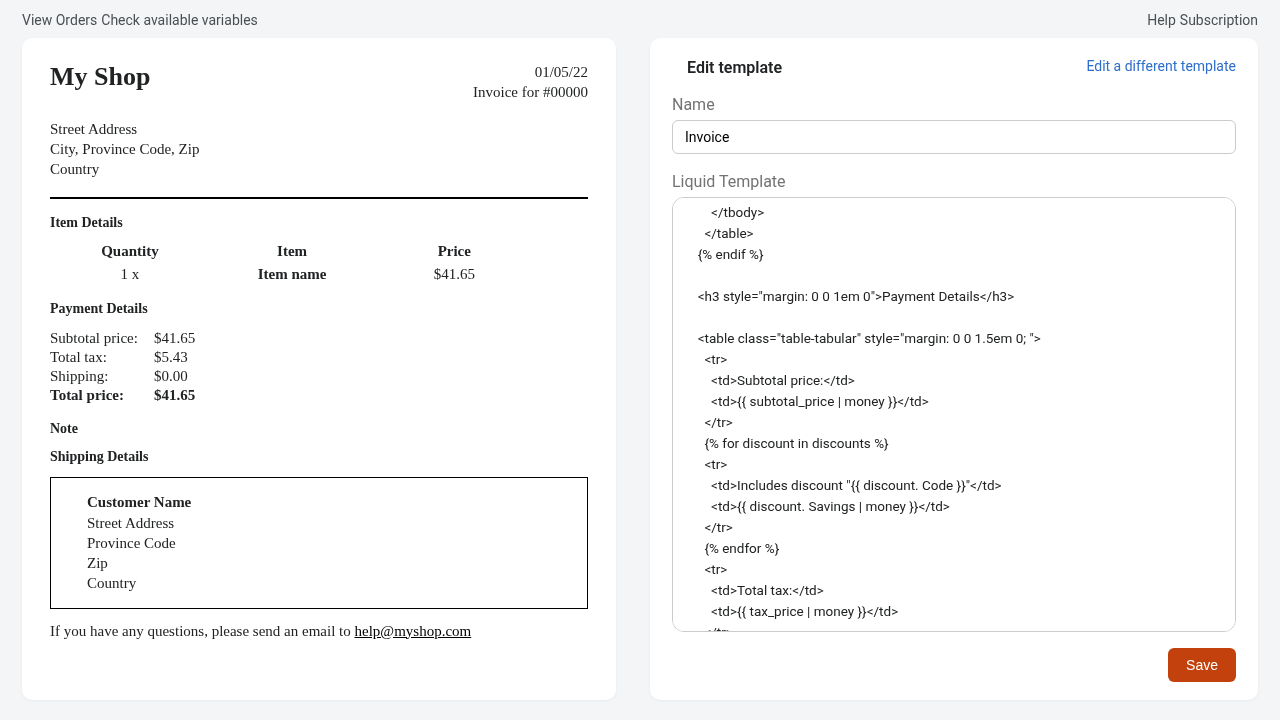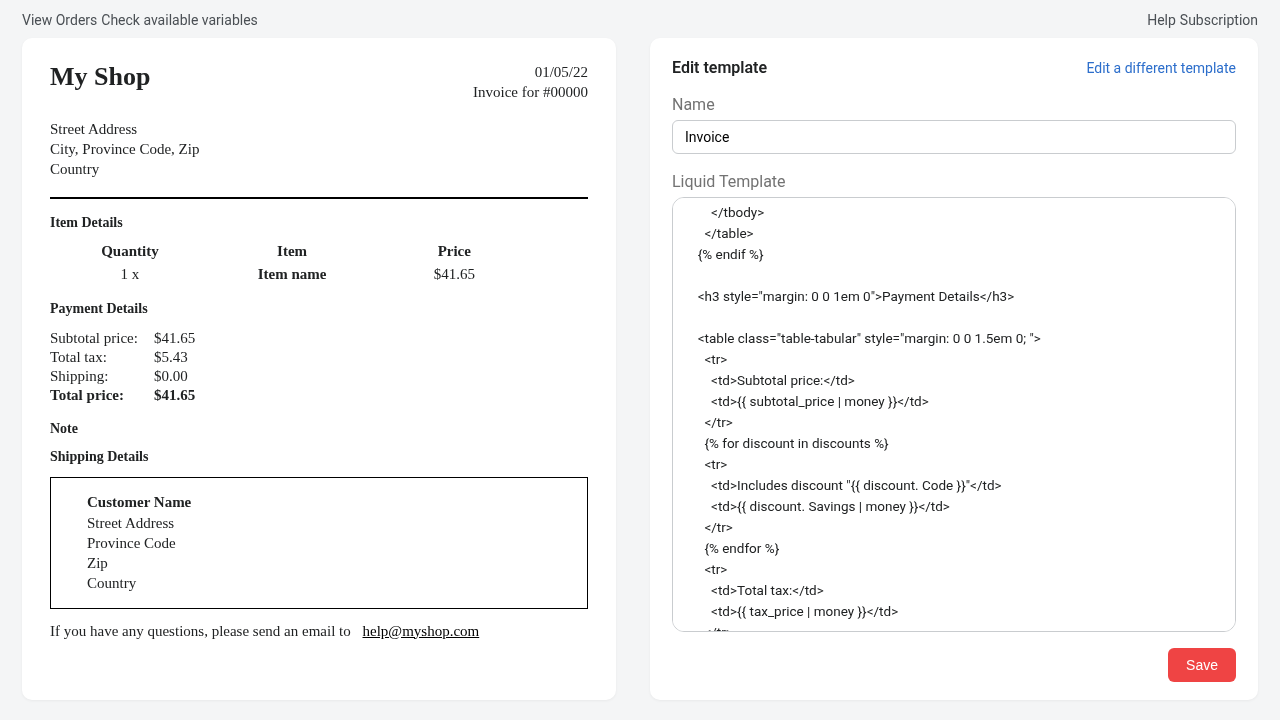--- a/index.html
+++ b/index.html
@@ -52,34 +52,34 @@
   .pay-table td { padding: 1px 0; }
   .pay-table td:first-child { padding-right: 16px; }
   .ship-box {
     border: 1px solid #000;
     padding: 14px 36px;
     font-size: 15px;
     line-height: 1.35;
     margin-top: 10px;
   }
   .footer-note { font-size: 15px; margin-top: 14px; }
-  .footer-note a { color: #000; text-decoration: underline; margin-left: 8px; }
+  .footer-note a { color: #000; text-decoration: underline; }
 
   .edit-card {
     width: 608px;
     padding: 20px 22px 18px 22px;
     height: 662px;
     display: flex;
     flex-direction: column;
   }
   .edit-header {
     display: flex;
     justify-content: space-between;
-    align-items: center;
     margin-bottom: 18px;
+    margin-left: 15px;
   }
   .edit-title { font-size: 16px; font-weight: 600; }
   .link-blue { color: #2c6ecb; text-decoration: none; cursor: pointer; font-size: 14px; }
   .field-label { font-size: 16px; color: #737373; margin-bottom: 6px; }
   .text-input {
     width: 100%;
     border: 1px solid #c9cccf;
     border-radius: 6px;
     padding: 8px 12px;
     font-size: 14px;
@@ -104,21 +104,21 @@
   .code-area::-webkit-scrollbar { width: 14px; }
   .code-area::-webkit-scrollbar-track { background: #f1f1f1; }
   .code-area::-webkit-scrollbar-thumb { background: #c1c1c1; border-radius: 2px; }
   .code-area::-webkit-scrollbar-button {
     display: block;
     height: 14px;
     background: #f1f1f1;
   }
   .save-row { display: flex; justify-content: flex-end; margin-top: 16px; }
   .save-btn {
-    background: #ef4444;
+    background: #c2410c;
     color: #fff;
     border: none;
     border-radius: 6px;
     padding: 9px 18px;
     font-size: 14px;
     cursor: pointer;
   }
 </style>
 </head>
 <body>

